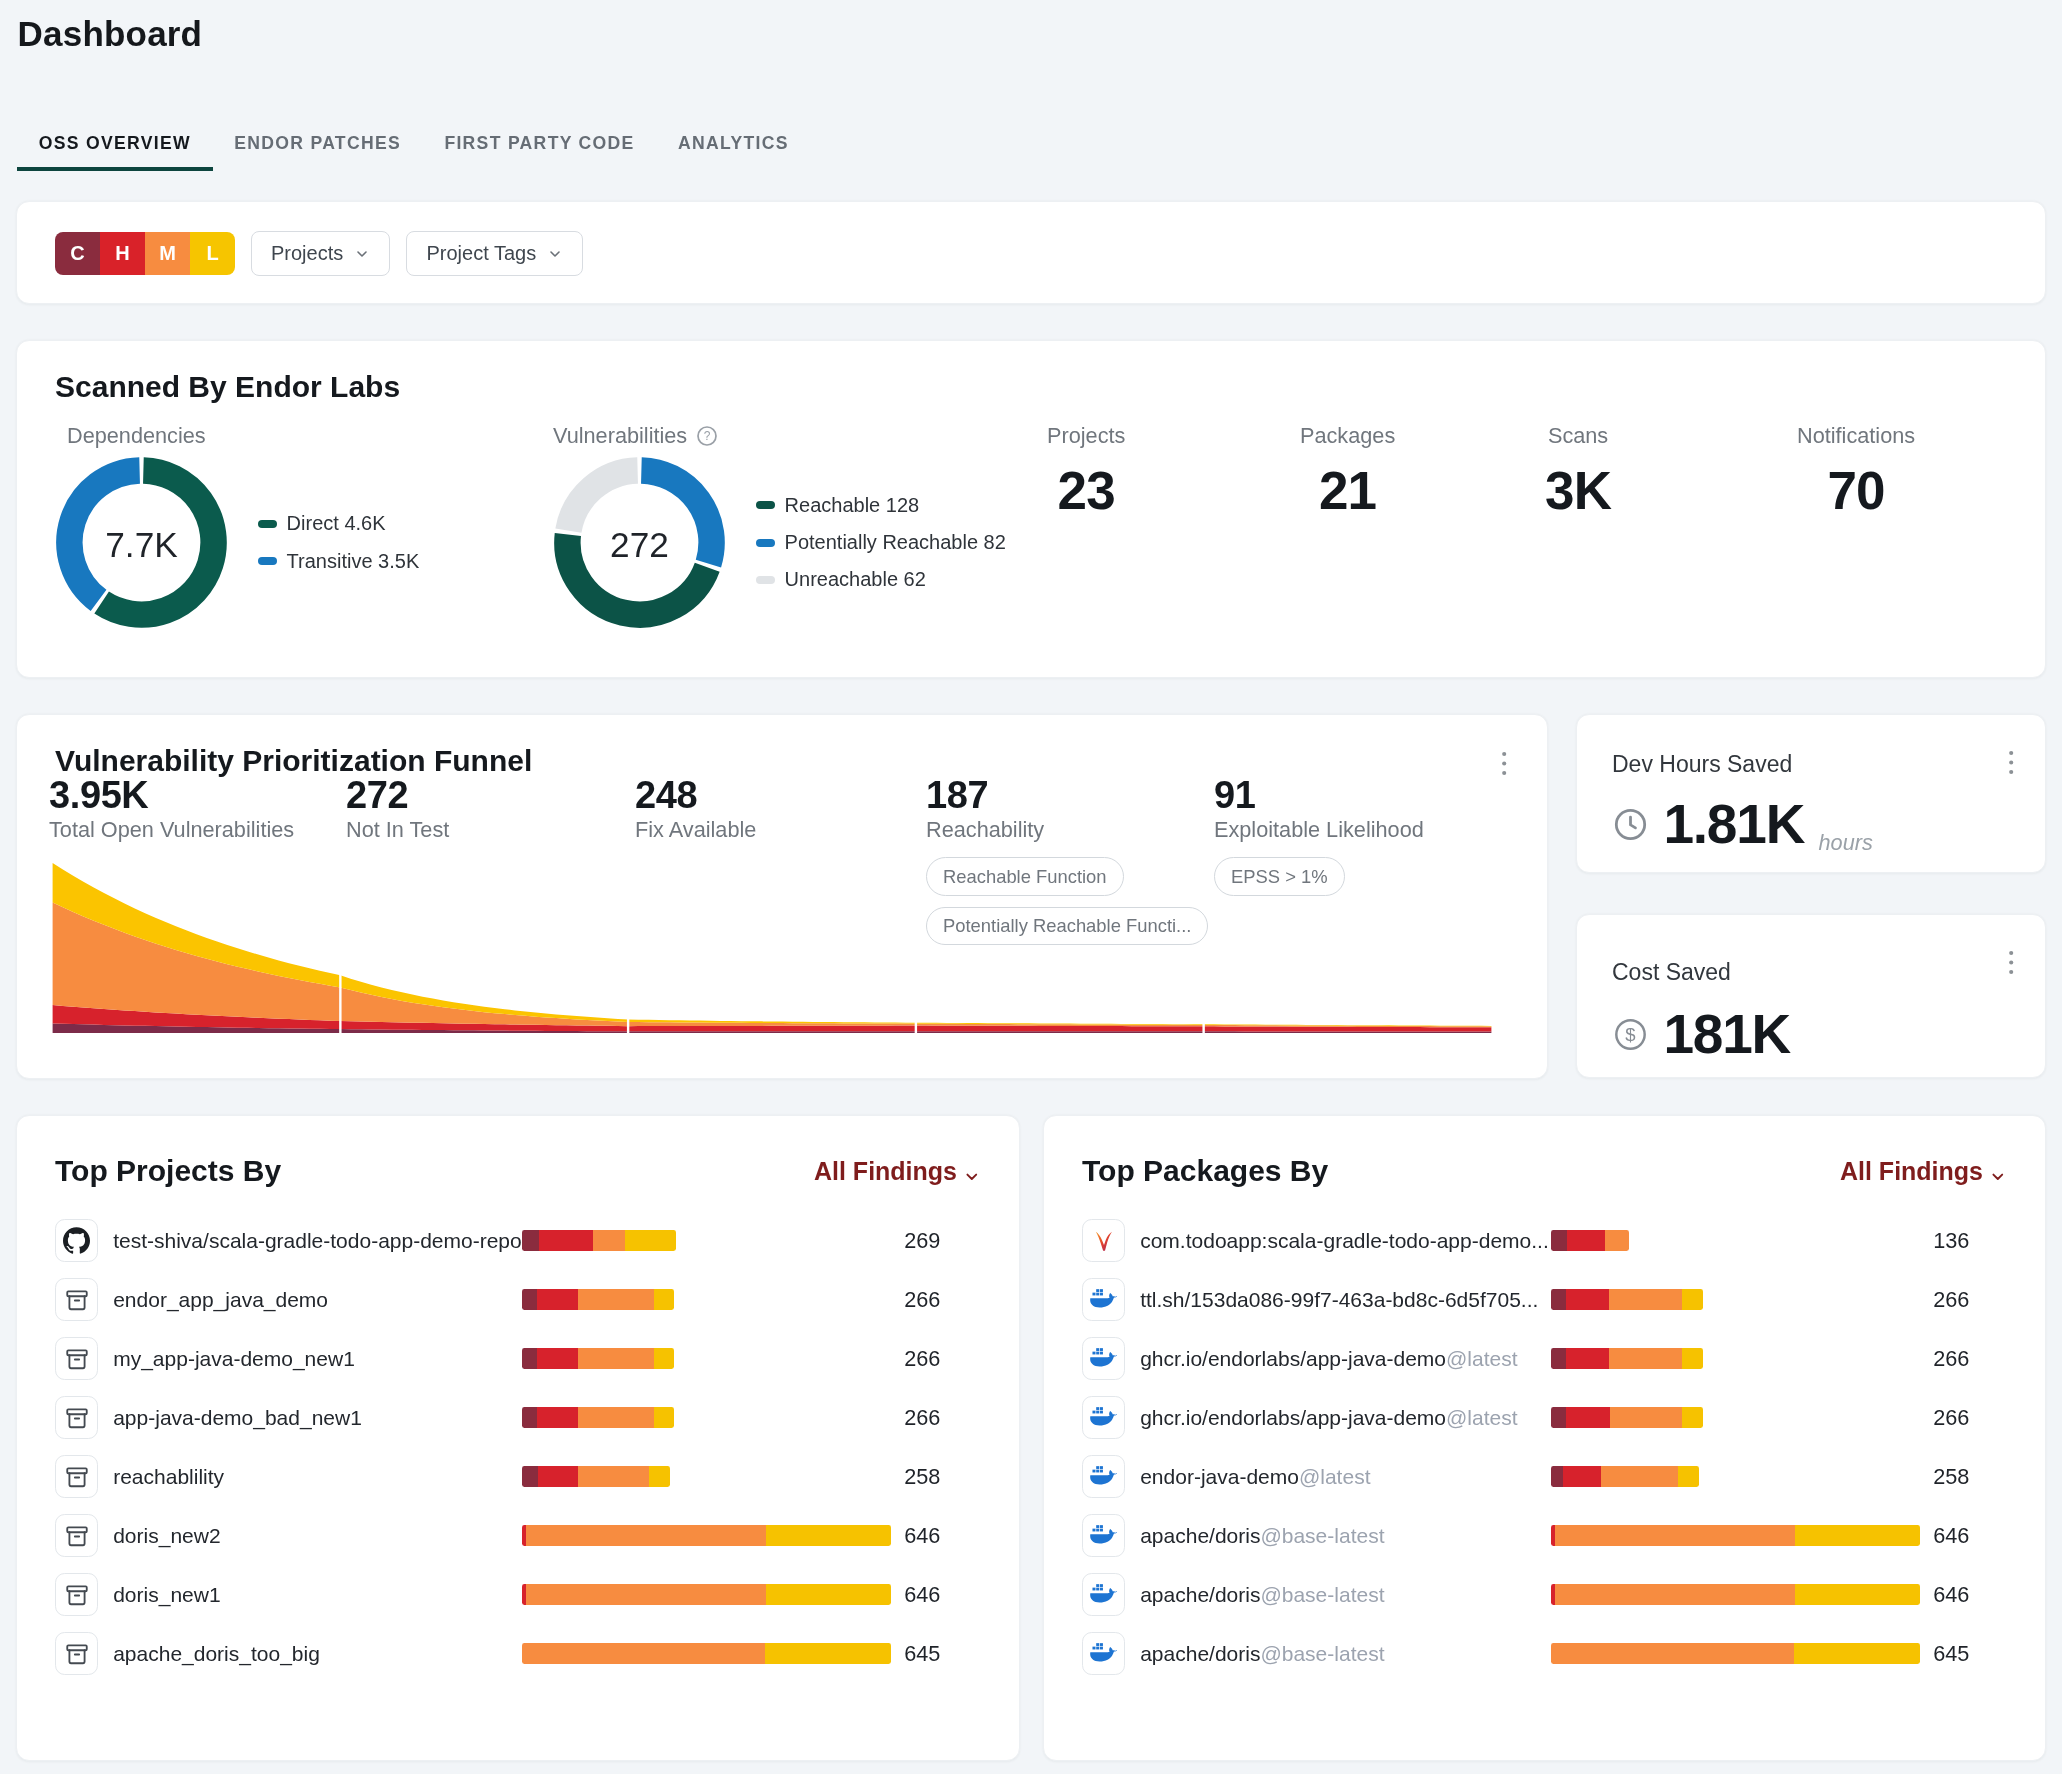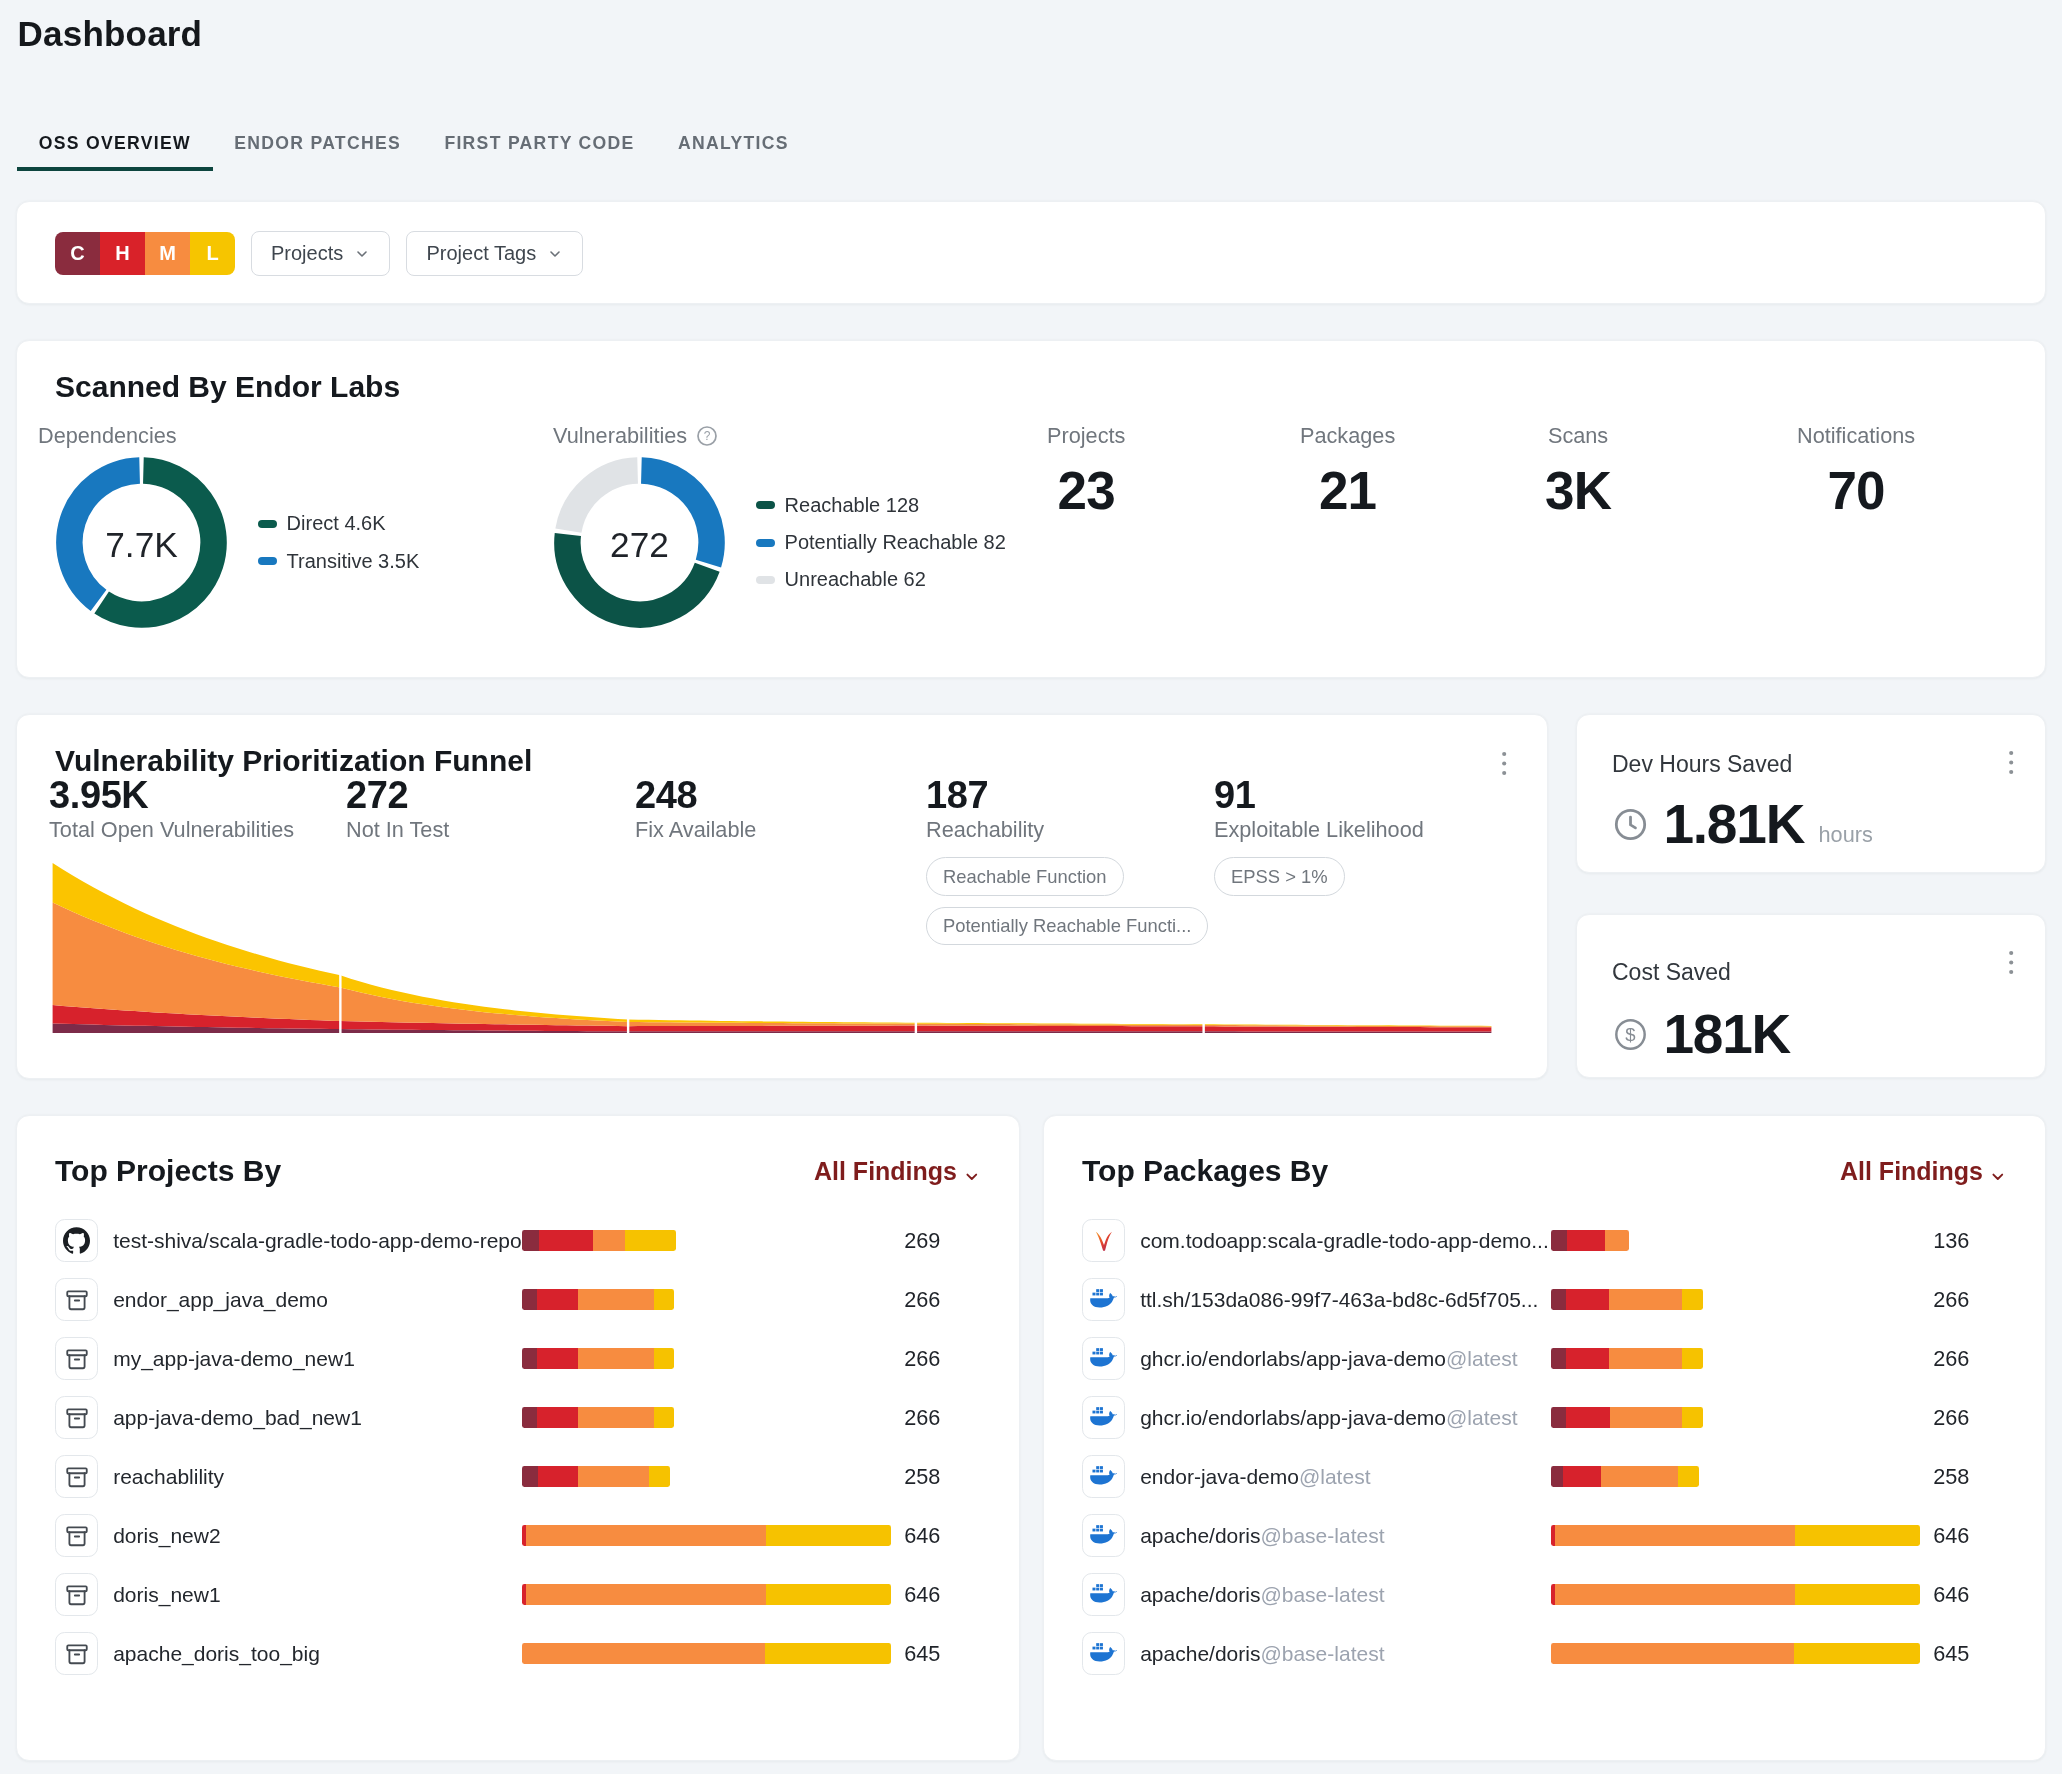--- a/index.html
+++ b/index.html
@@ -17,21 +17,21 @@
   .filter-inner{display:flex;align-items:center;gap:16px;padding:29px 0 0 38px;}
   .sev{display:flex;border-radius:8px;overflow:hidden;}
   .sev button{width:45px;height:43px;border:none;color:#fff;font-size:20px;font-weight:600;font-family:inherit;cursor:pointer;}
   .filter-btn{height:45px;padding:0 19px;border:1.2px solid #D8DCE1;border-radius:8px;background:#fff;font-size:20px;color:#3F464E;display:flex;align-items:center;gap:11.2px;font-family:inherit;cursor:pointer;}
   .filter-btn svg{color:#6B7178;}
 
   
   #card-scanned{left:16px;top:340px;width:2030px;height:338px;text-align:center;}
   .card-title{position:absolute;left:38px;top:29px;font-size:30px;font-weight:600;color:#15191E;}
   .chart-label{position:absolute;font-size:21.7px;color:#70767D;display:flex;align-items:center;gap:8px;}
-  #deps-label{left:21px;top:82px;}
+  #deps-label{left:50px;top:82px;}
   #vuln-label{left:536px;top:82px;}
   #deps-donut{position:absolute;left:38px;top:115px;width:173px;height:173px;}
   #vuln-donut{position:absolute;left:536px;top:115px;width:173px;height:173px;}
   .legend{position:absolute;top:115px;height:173px;display:flex;flex-direction:column;justify-content:center;gap:14.4px;}
   #deps-legend{left:241px;}
   #vuln-legend{left:739px;}
   .legend-item{display:flex;align-items:center;gap:9.6px;font-size:20px;color:#2F343A;white-space:nowrap;}
   .legend-swatch{width:19px;height:8px;border-radius:4px;flex:none;}
   .stat-col{position:absolute;top:82px;}
   .stat-label{font-size:21.7px;color:#70767D;}
@@ -52,21 +52,21 @@
 
   
   #card-devhours{left:1576px;top:714px;width:470px;height:159px;}
   #card-cost{left:1576px;top:914px;width:470px;height:164px;}
   .saved-title{position:absolute;left:35px;font-size:23px;color:#32373D;}
   #devhours-title{top:36px;} #cost-title{top:44px;}
   .saved-kebab{right:26px;top:29px;}
   .saved-row{position:absolute;left:35px;display:flex;align-items:center;gap:14.4px;}
   #devhours-row{top:77px;} #cost-row{top:87px;}
   .saved-value{font-size:55px;font-weight:600;color:#15191E;letter-spacing:-1.2px;}
-  .saved-unit{font-size:21.7px;color:#9AA1A8;align-self:flex-end;margin-bottom:8px;}
+  .saved-unit{font-size:21.7px;color:#9AA1A8;align-self:flex-end;font-style:italic;}
 
   
   #card-projects{left:16px;top:1115px;width:1004px;height:646px;}
   #card-packages{left:1043px;top:1115px;width:1003px;height:646px;}
   .list-title{position:absolute;left:38px;top:38px;font-size:30px;font-weight:700;color:#15191E;}
   .list-filter{position:absolute;right:32px;top:40px;display:flex;align-items:flex-end;gap:6.4px;background:none;border:none;font-family:inherit;font-size:25px;font-weight:600;color:#7f1d1d;cursor:pointer;}
   .list-body{position:absolute;left:0;right:0;top:95px;}
   .list-row{height:59px;display:flex;align-items:center;padding-left:38px;}
   .row-icon{width:43px;height:43px;border:1.2px solid #E3E7EB;border-radius:9.6px;background:#fff;display:flex;align-items:center;justify-content:center;flex:none;box-sizing:border-box;}
   .row-name{margin-left:15.2px;font-size:21px;color:#23272D;white-space:nowrap;overflow:hidden;flex:none;}

